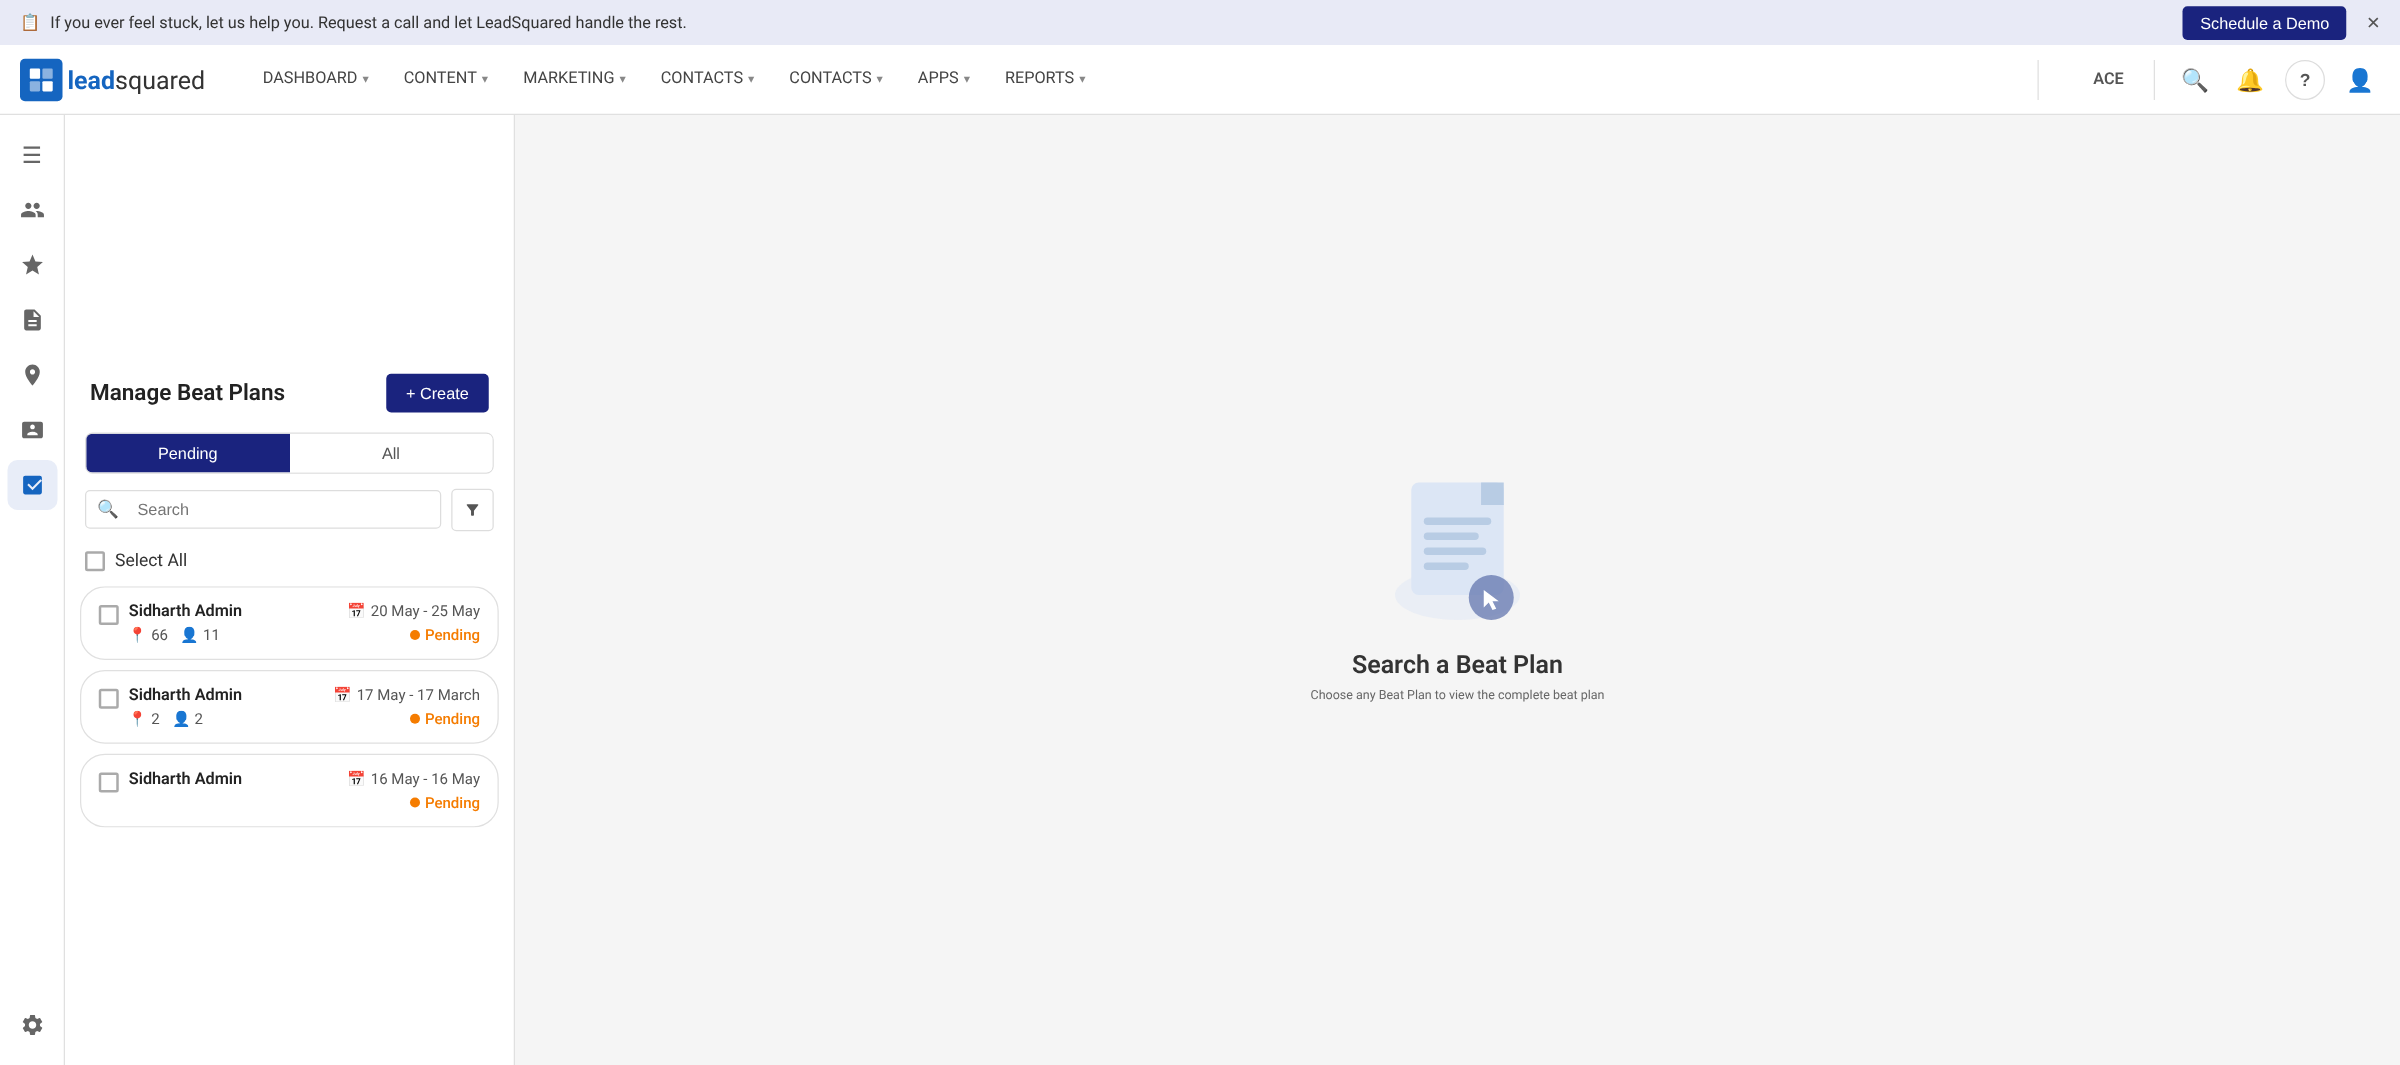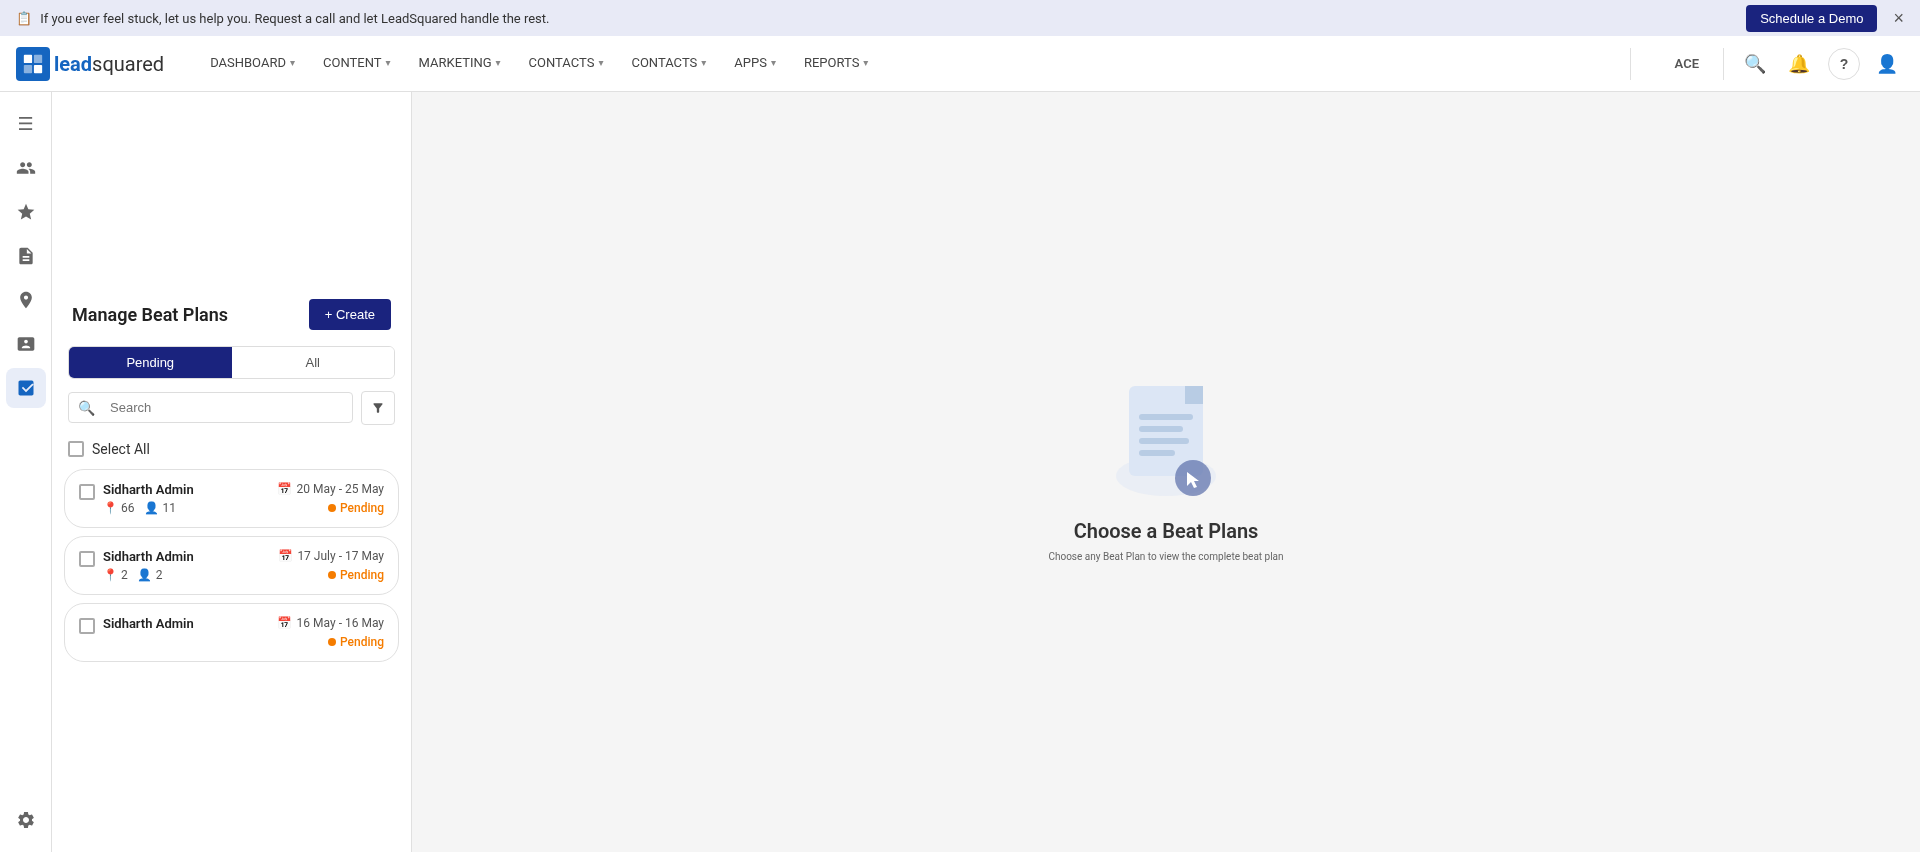--- a/index.html
+++ b/index.html
@@ -375,21 +375,21 @@
 
       <div class="beat-card">
         <div class="card-checkbox">
           <div class="checkbox-custom"></div>
         </div>
         <div class="card-content">
           <div class="card-top">
             <span class="card-name">Sidharth Admin</span>
             <div class="card-dates">
               <span>📅</span>
-              <span>17 July - 17 May</span>
+              <span>17 May - 17 March</span>
             </div>
           </div>
           <div class="card-bottom">
             <div class="card-stats">
               <div class="stat-item">
                 <span>📍</span>
                 <span>2</span>
               </div>
               <div class="stat-item">
                 <span>👤</span>
@@ -445,17 +445,17 @@
           <rect x="28" y="50" width="44" height="6" rx="3" fill="#b8cce4"></rect>
           <rect x="28" y="62" width="50" height="6" rx="3" fill="#b8cce4"></rect>
           <rect x="28" y="74" width="36" height="6" rx="3" fill="#b8cce4"></rect>
 
           <circle cx="82" cy="102" r="18" fill="rgba(90,110,170,0.7)"></circle>
 
           <path d="M76 96 L76 110 L80 106 L83 112 L86 111 L83 105 L88 105 Z" fill="white"></path>
         </svg>
       </div>
     </div>
-    <div style="font-size:20px;font-weight:600;color:#333;">Choose a Beat Plans</div>
+    <div style="font-size:20px;font-weight:600;color:#333;">Search a Beat Plan</div>
     <div style="font-size:10px;color:#666;margin-top:-8px;">Choose any Beat Plan to view the complete beat plan</div>
   </div>
 
 </div>
 
 </body></html>

